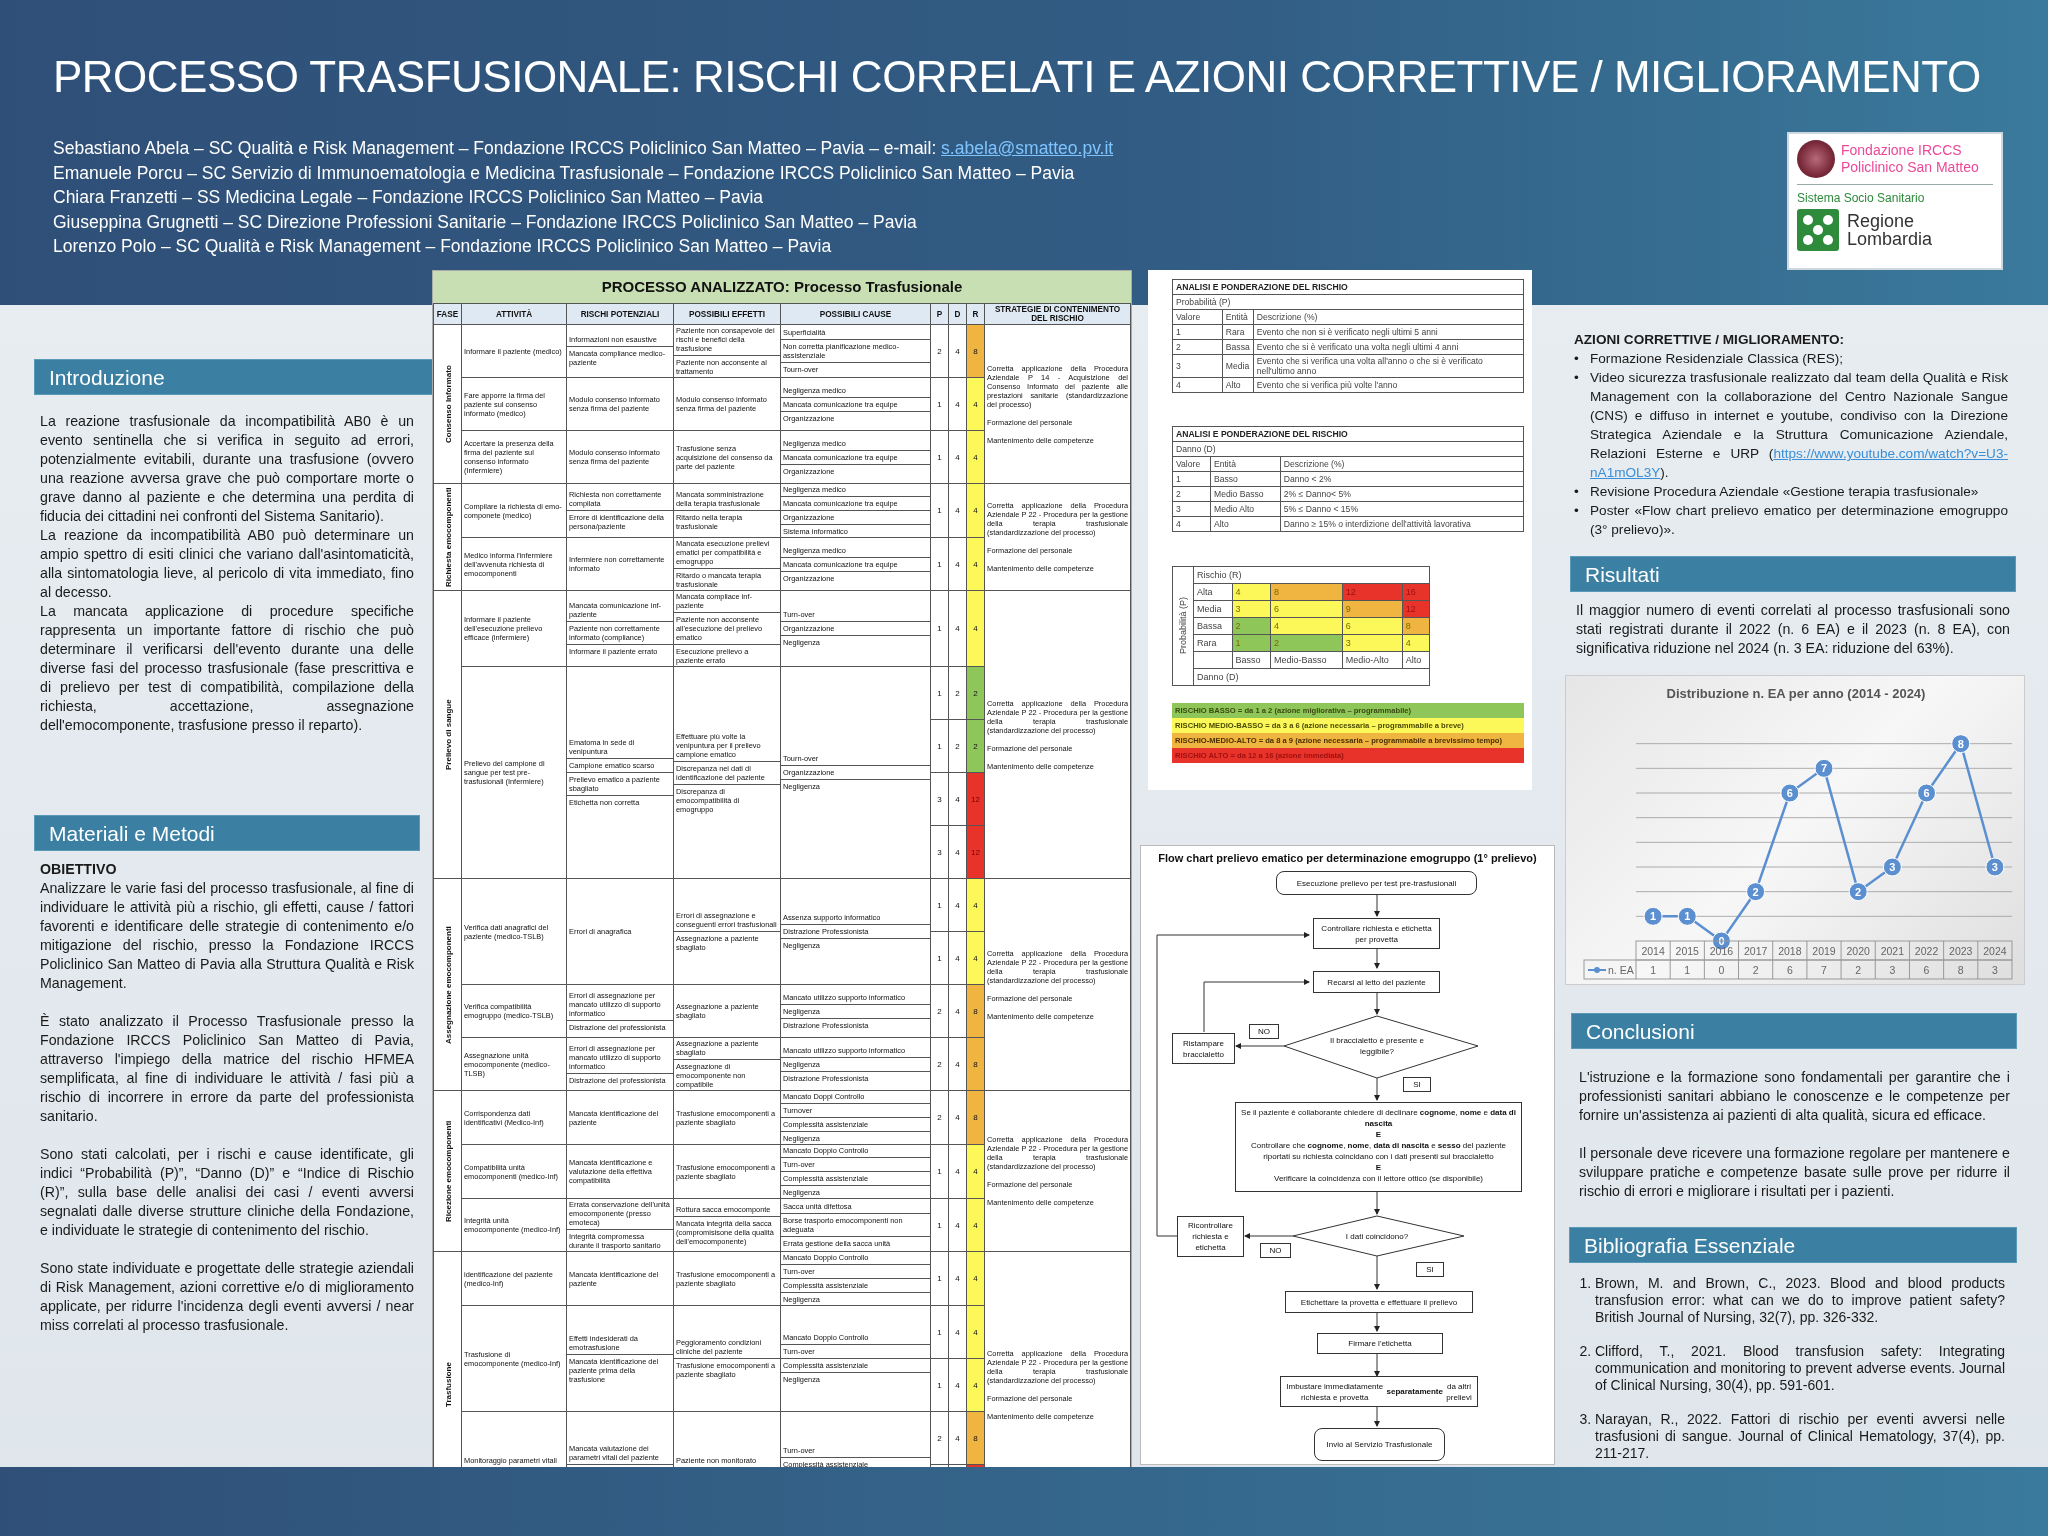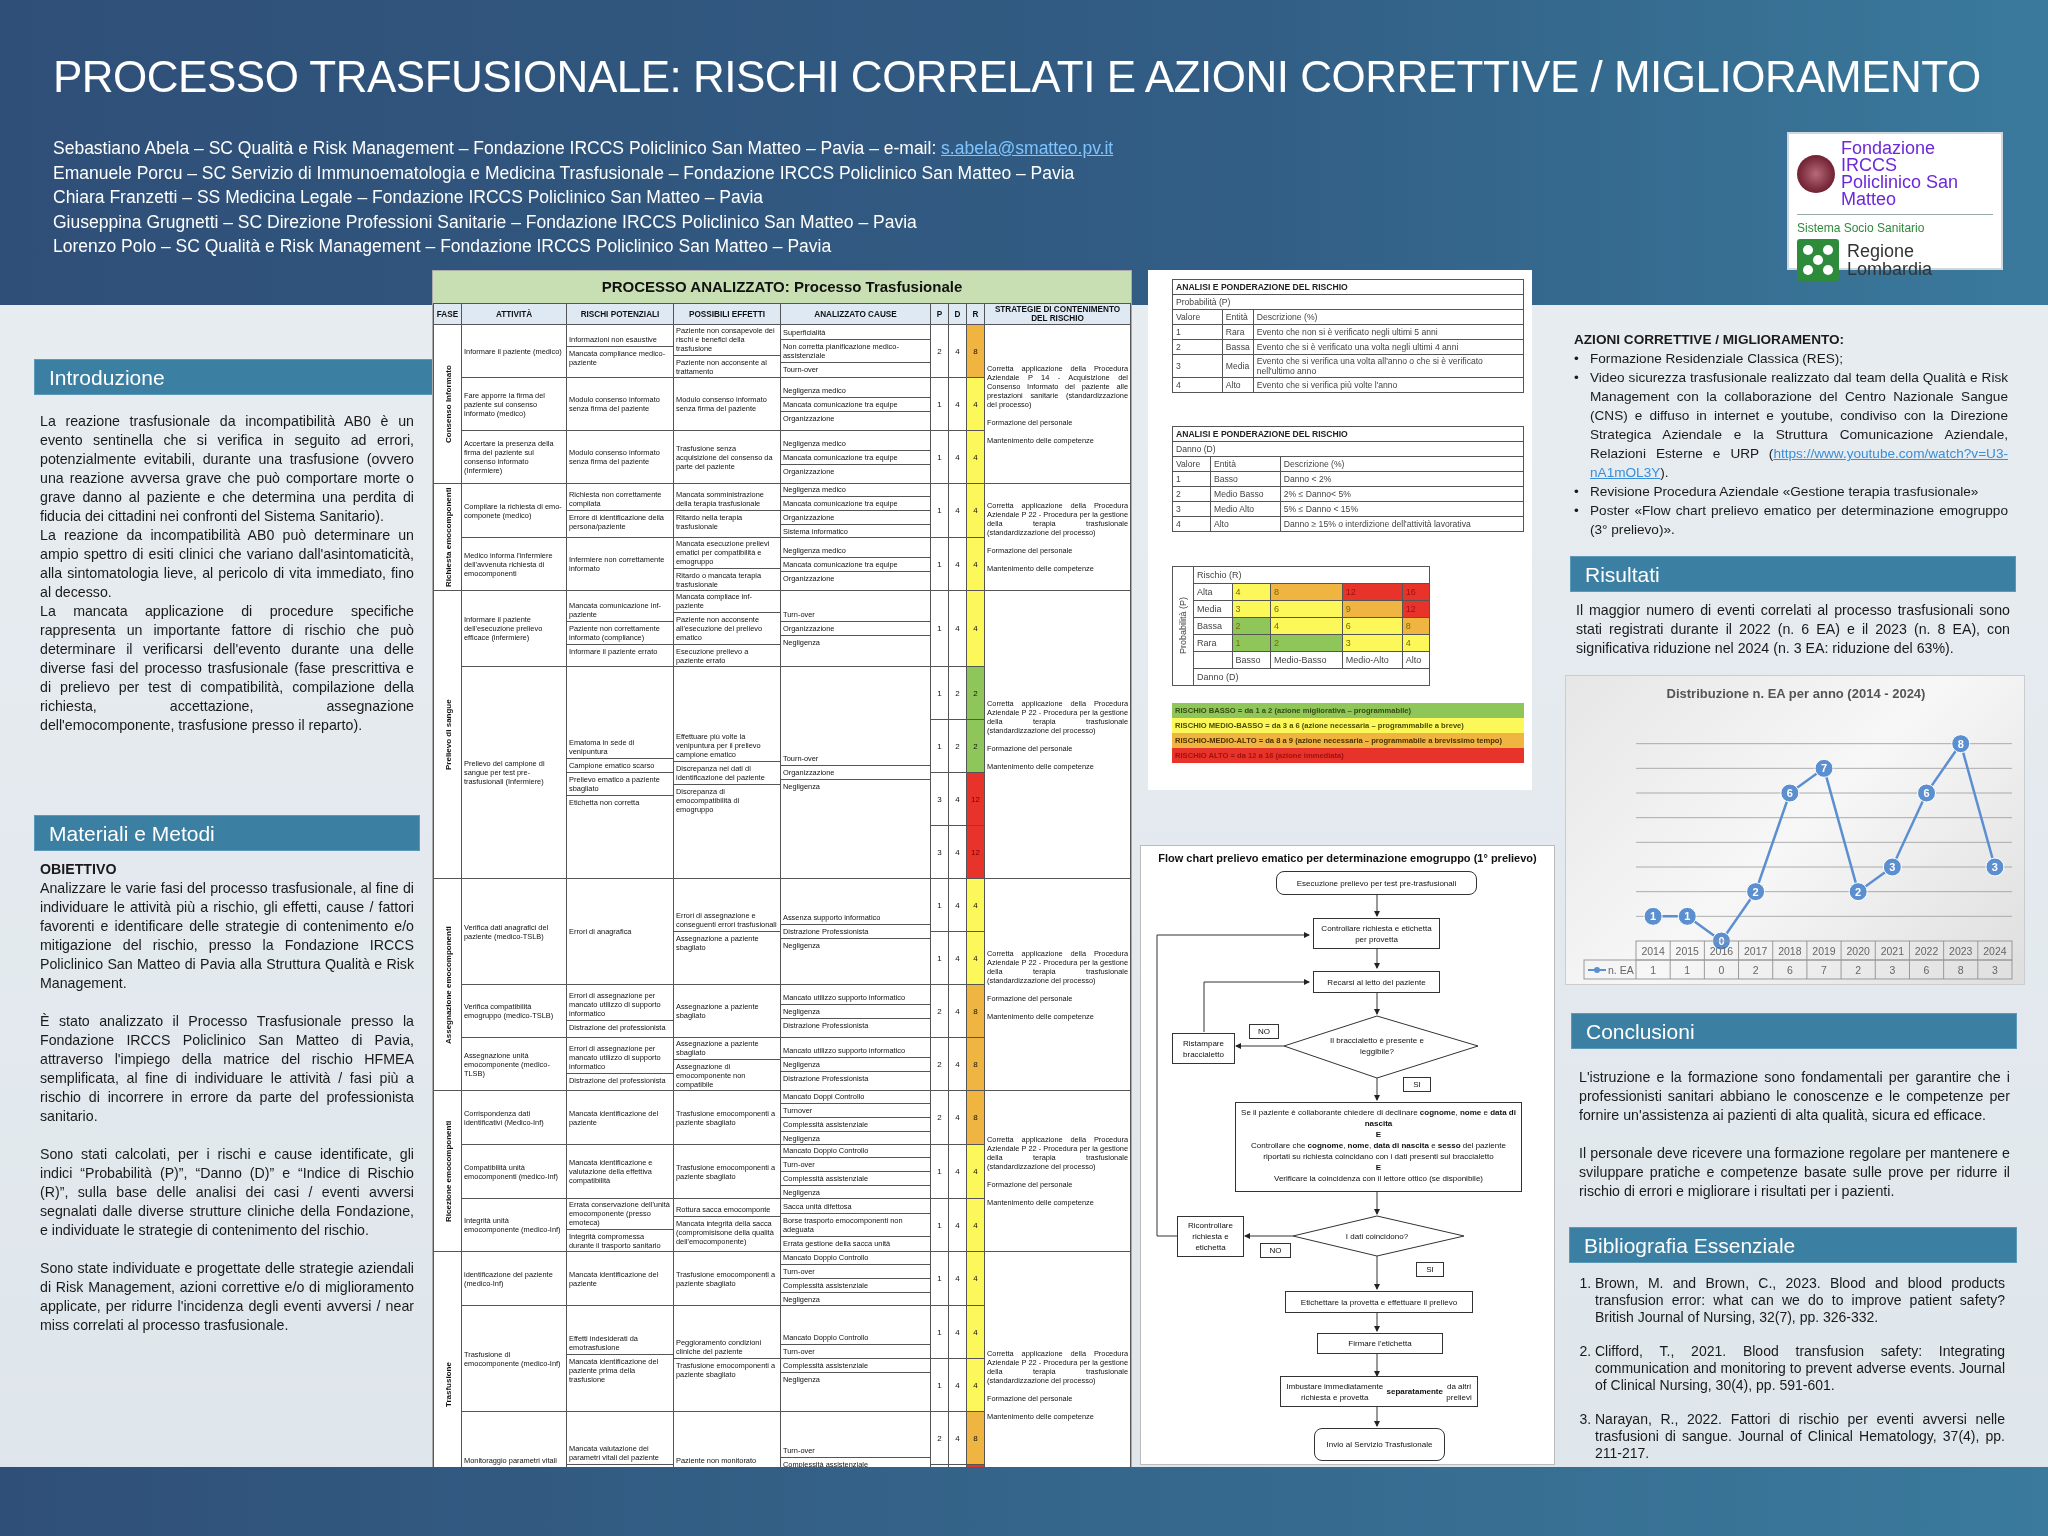--- a/index.html
+++ b/index.html
@@ -5,21 +5,21 @@
 *{box-sizing:border-box;margin:0;padding:0}
 html,body{width:2048px;height:1536px;overflow:hidden}
 body{font-family:"Liberation Sans",sans-serif;background:linear-gradient(180deg,#e9eef2 0%,#dfe6eb 100%);position:relative;color:#111}
 .header{position:absolute;left:0;top:0;width:2048px;height:305px;background:linear-gradient(90deg,#2f4f78 0%,#325d84 60%,#3a7a9c 100%)}
 .title{position:absolute;left:53px;top:52px;font-size:44px;color:#fff;letter-spacing:-0.5px;white-space:nowrap}
 .authors{position:absolute;left:53px;top:136px;font-size:17.5px;color:#fff;line-height:24.5px}
 .authors a{color:#7ec4ff;text-decoration:underline}
 .logo{position:absolute;left:1787px;top:132px;width:216px;height:138px;background:#fff;border:2px solid #cfd8dd;padding:6px 8px}
 .logo .row1{display:flex;align-items:center;gap:6px;border-bottom:1px solid #9aa;padding-bottom:6px}
 .logo .seal{width:38px;height:38px;border-radius:50%;background:radial-gradient(circle,#b86a7a 0%,#7a2a3a 60%,#5a1828 100%);flex:none}
-.logo .name{font-size:18px;line-height:17px;color:#6d28d9}
+.logo .name{font-size:14px;line-height:17px;color:#ec4899}
 .logo .sss{font-size:12px;color:#2e8a3a;margin-top:6px}
 .logo .row2{display:flex;align-items:center;gap:8px;margin-top:4px}
 .logo .rl{width:42px;height:42px;background:#2f8b3c;border-radius:3px;position:relative;flex:none}
 .logo .rl span{position:absolute;width:10px;height:10px;border-radius:50%;background:#fff}
 .logo .rname{font-size:18px;line-height:18px;color:#333}
 .footer{position:absolute;left:0;top:1467px;width:2048px;height:69px;background:linear-gradient(90deg,#2f4f78 0%,#3a7a9c 100%)}
 .sec-h{position:absolute;height:36px;background:#3b7fa3;color:#fff;font-size:21px;padding-left:14px;line-height:36px;border:1px solid #5a9ab8}
 .txt{position:absolute;font-size:14.2px;line-height:19px;text-align:justify;color:#1a1a1a}
 .txt p{margin:0}
 .txt .gap{height:19px}
@@ -126,21 +126,21 @@
         <col style="width:18px">
         <col style="width:18px">
         <col>
       </colgroup>
     <thead>
         <tr id="bt-head">
           <th>FASE</th>
           <th>ATTIVITÀ</th>
           <th>RISCHI POTENZIALI</th>
           <th>POSSIBILI EFFETTI</th>
-          <th>ANALIZZATO CAUSE</th>
+          <th>POSSIBILI CAUSE</th>
           <th>P</th>
           <th>D</th>
           <th>R</th>
           <th>STRATEGIE DI CONTENIMENTO DEL RISCHIO</th>
         </tr>
       </thead>
     <tbody id="bt-body">
         <tr style="height: 53px;">
           <td class="fase" rowspan="3">Consenso Informato</td>
           <td rowspan="1">Informare il paziente (medico)</td>

